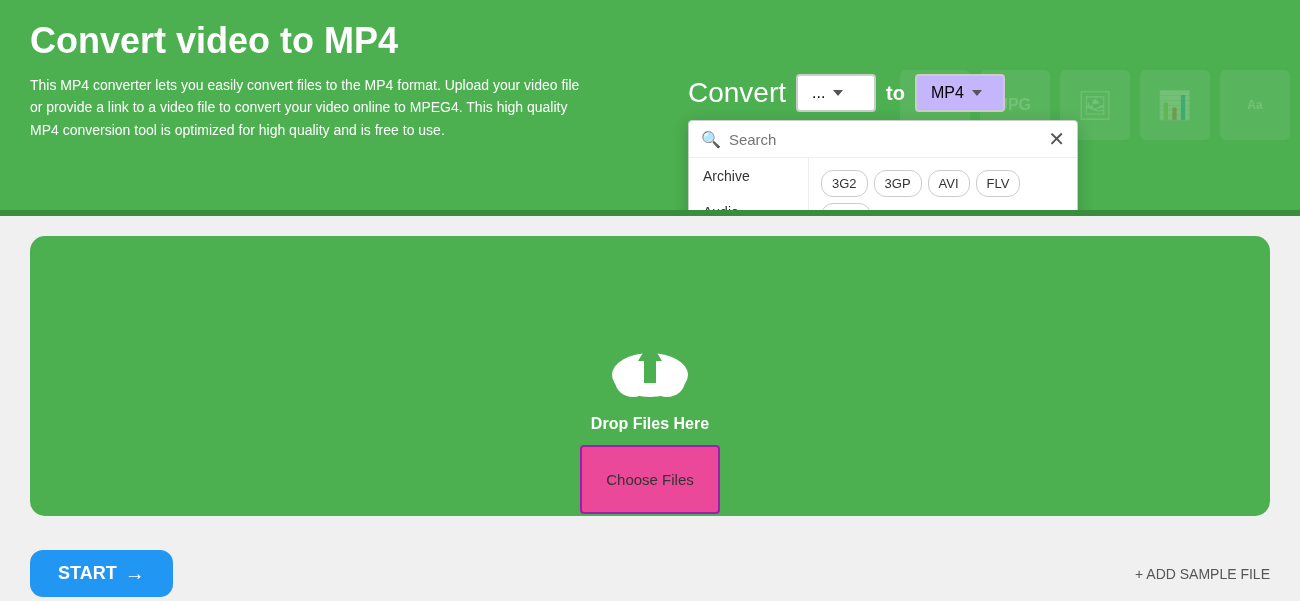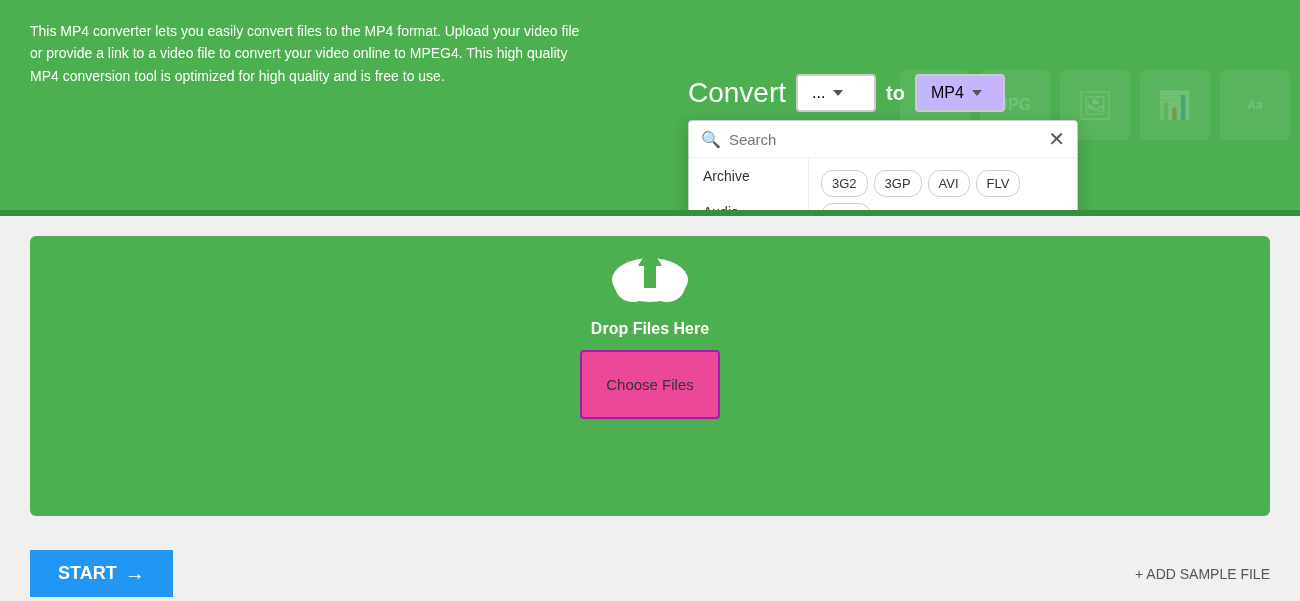--- a/index.html
+++ b/index.html
@@ -202,27 +202,27 @@
 
     
     .main-section {
       background: #f0f0f0;
       padding: 20px 30px;
       position: relative;
     }
 
     .drop-zone {
       border: 2px dashed #4caf50;
-      border-radius: 6px;
+      border-radius: 15px;
       background: #4caf50;
       min-height: 280px;
       display: flex;
       flex-direction: column;
       align-items: center;
-      justify-content: flex-start;
+      justify-content: flex-end;
       gap: 12px;
       position: relative;
     }
 
     .drop-text {
       color: white;
       font-size: 16px;
       font-weight: bold;
     }
 
@@ -242,21 +242,21 @@
       align-items: center;
       justify-content: space-between;
       padding: 14px 30px;
       background: #f0f0f0;
     }
 
     .start-btn {
       background: #2196f3;
       color: white;
       border: none;
-      border-radius: 0;
+      border-radius: 13px;
       padding: 12px 28px;
       font-size: 18px;
       font-weight: bold;
       cursor: pointer;
       display: flex;
       align-items: center;
       gap: 8px;
     }
 
     .add-sample-btn {
@@ -292,20 +292,21 @@
 <div class="header-section">
 
   <div class="header-bg-icons">
     <div class="bg-icon">✉</div>
     <div class="bg-icon" style="font-size:16px;font-weight:bold;">JPG</div>
     <div class="bg-icon">🖼</div>
     <div class="bg-icon">📊</div>
     <div class="bg-icon" style="font-size:12px;font-weight:bold;">Aa</div>
   </div>
 
+  <h1 class="header-title">Convert video to MP4</h1>
   <p class="header-description">This MP4 converter lets you easily convert files to the MP4 format. Upload your video file or provide a link to a video file to convert your video online to MPEG4. This high quality MP4 conversion tool is optimized for high quality and is free to use.</p>
 
   <div class="convert-bar">
     <span class="convert-label">Convert</span>
     <button class="convert-from-btn">
       <span>...</span>
       <span class="chevron-down"></span>
     </button>
     <span class="convert-to-label">to</span>
     <button class="convert-to-btn">

